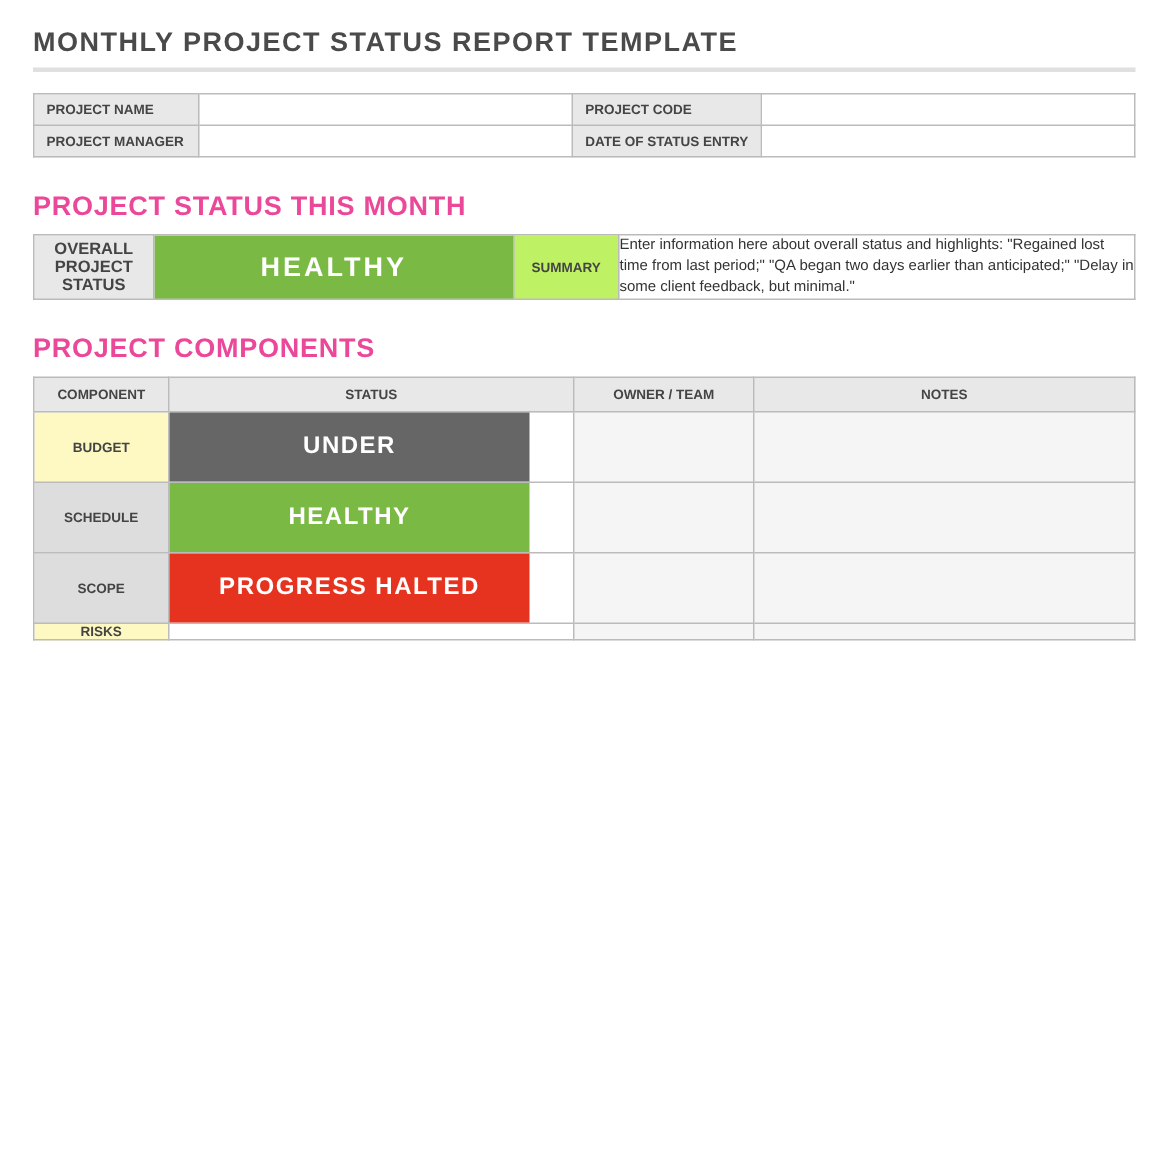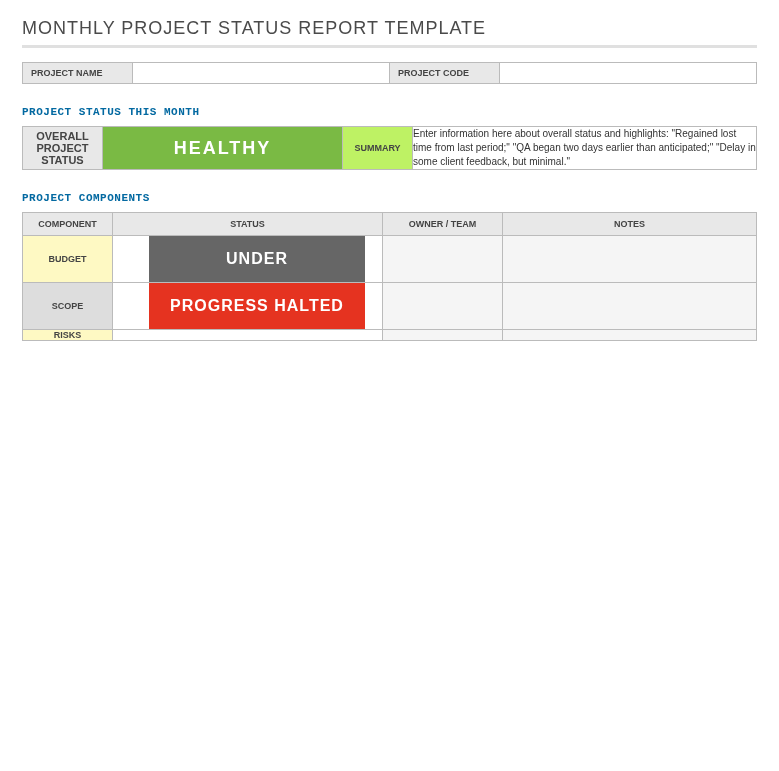--- a/index.html
+++ b/index.html
@@ -6,21 +6,21 @@
     body {
       font-family: Arial, sans-serif;
       background: #fff;
       padding: 18px 22px;
       width: 779px;
       min-height: 771px;
       color: #333;
     }
     h1 {
       font-size: 18px;
-      font-weight: 400;
+      font-weight: 700;
       letter-spacing: 1px;
       text-transform: uppercase;
       color: #4a4a4a;
       margin-bottom: 14px;
       border-bottom: 3px solid #e0e0e0;
       padding-bottom: 6px;
     }
     
     .info-table {
       width: 100%;
@@ -40,27 +40,26 @@
       font-size: 9px;
       color: #444;
       white-space: nowrap;
     }
     .info-table .value-cell {
       background: #fff;
       min-width: 140px;
     }
     
     .section-title {
-      font-size: 11px;
+      font-size: 18px;
       font-weight: 800;
       text-transform: uppercase;
       letter-spacing: 0.5px;
-      color: #0369a1;
+      color: #ec4899;
       margin-bottom: 8px;
-      font-family: Liberation Mono, monospace;
     }
     
     .status-section {
       margin-bottom: 22px;
     }
     .status-table {
       width: 100%;
       border-collapse: collapse;
     }
     .status-table td {
@@ -144,28 +143,27 @@
       vertical-align: middle;
     }
     .comp-status-wrapper {
       width: 270px;
       padding: 10px 8px;
       vertical-align: middle;
       text-align: left;
     }
     .comp-status-badge {
       display: inline-block;
-      width: 216px;
+      width: 240px;
       text-align: center;
       font-size: 16px;
       font-weight: 700;
       letter-spacing: 1px;
       text-transform: uppercase;
       padding: 14px 10px;
-      margin-left: 36px;
     }
     .badge-gray { background: #666; color: #fff; }
     .badge-green { background: #7aba44; color: #fff; }
     .badge-yellow { background: #e8b84b; color: #fff; }
     .badge-red { background: #e53320; color: #fff; }
     .comp-owner-cell {
       width: 120px;
       background: #f5f5f5;
       padding: 10px 8px;
       vertical-align: middle;
@@ -185,20 +183,26 @@
 <body>
 
 <h1>Monthly Project Status Report Template</h1>
 
 <table class="info-table">
   <tbody>
       <tr>
     <td class="label-cell">Project Name</td>
     <td class="value-cell"></td>
     <td class="label-cell">Project Code</td>
+    <td class="value-cell"></td>
+  </tr>
+  <tr>
+    <td class="label-cell">Project Manager</td>
+    <td class="value-cell"></td>
+    <td class="label-cell">Date of Status Entry</td>
     <td class="value-cell"></td>
   </tr>
 </tbody>
   </table>
 
 <div class="status-section">
   <div class="section-title">Project Status This Month</div>
   <table class="status-table">
     <tbody>
         <tr>
@@ -223,20 +227,26 @@
       </tr>
     </thead>
     <tbody id="comp-tbody">
     <tr>
           <td class="comp-row-label">Budget</td>
           <td class="comp-status-wrapper"><div class="comp-status-badge badge-gray">UNDER</div></td>
           <td class="comp-owner-cell"></td>
           <td class="comp-notes-cell"></td>
         </tr>
         <tr class="row-alt">
+          <td class="comp-row-label">Schedule</td>
+          <td class="comp-status-wrapper"><div class="comp-status-badge badge-green">HEALTHY</div></td>
+          <td class="comp-owner-cell"></td>
+          <td class="comp-notes-cell"></td>
+        </tr>
+        <tr class="row-alt">
           <td class="comp-row-label">Scope</td>
           <td class="comp-status-wrapper"><div class="comp-status-badge badge-red">PROGRESS HALTED</div></td>
           <td class="comp-owner-cell"></td>
           <td class="comp-notes-cell"></td>
         </tr>
         <tr>
           <td class="comp-row-label">Risks</td>
           <td class="comp-status-wrapper"></td>
           <td class="comp-owner-cell"></td>
           <td class="comp-notes-cell"></td>

